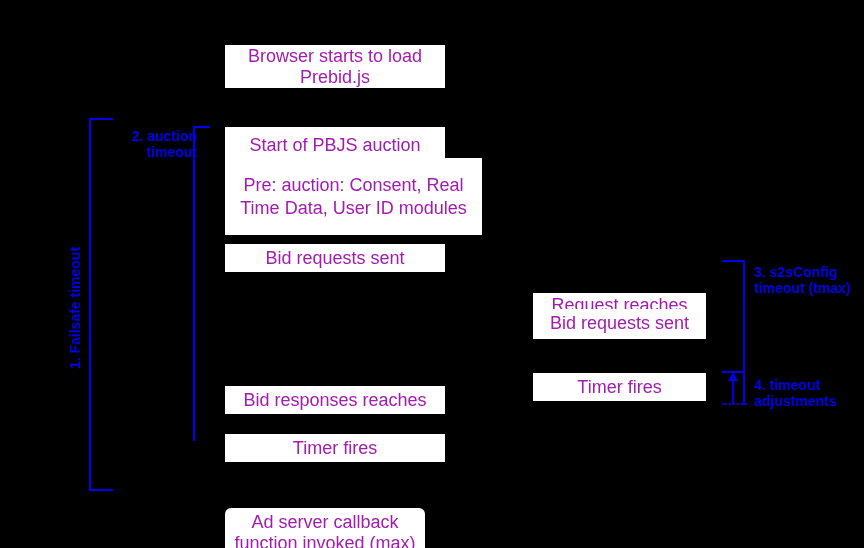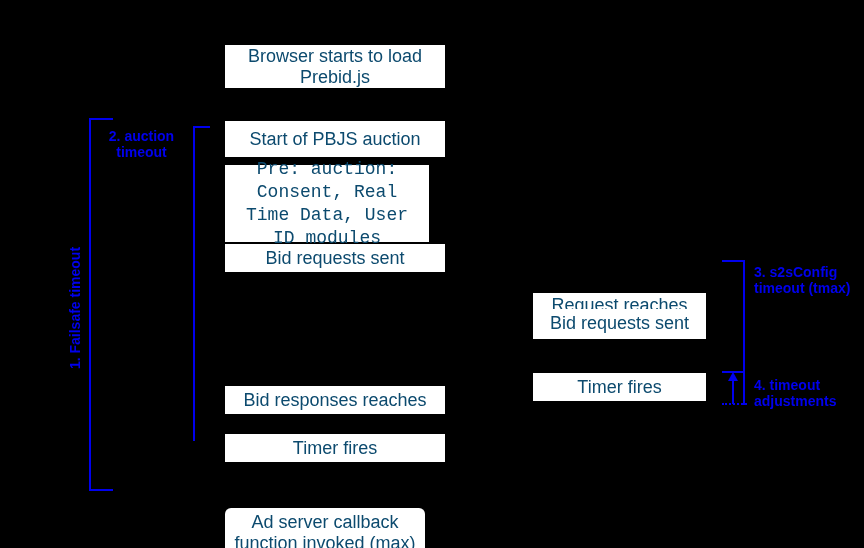--- a/index.html
+++ b/index.html
@@ -12,21 +12,21 @@
     width: 864px;
     height: 548px;
     background: #000000;
     font-family: "Liberation Sans", sans-serif;
     overflow: hidden;
   }
   
   .box {
     position: absolute;
     background: #ffffff;
-    color: #0c4a6e;
+    color: #a21caf;
     display: flex;
     align-items: center;
     justify-content: center;
     text-align: center;
     font-size: 18px;
     line-height: 21px;
     box-sizing: border-box;
     padding: 14px 6px;
   }
   .pre-box { line-height: 23px; }
@@ -75,43 +75,43 @@
     white-space: nowrap;
   }
 </style>
 </head>
 <body>
 
 <div class="canvas">
 
   <div class="box" style="left:225px; top:45px; width:220px; height:43px;">Browser starts to load Prebid.js</div>
 
-  <div class="box" style="left:225px; top:121px; width:220px; height:36px;">Start of PBJS auction</div>
+  <div class="box" style="left:225px; top:127px; width:220px; height:36px;">Start of PBJS auction</div>
 
-  <div class="box pre-box" style="left:225px; top:165px; width:204px; height:77px;font-family:Liberation Mono, monospace;">Pre: auction: Consent, Real Time Data, User ID modules</div>
+  <div class="box pre-box" style="left:225px; top:158px; width:257px; height:77px;">Pre: auction: Consent, Real Time Data, User ID modules</div>
 
   <div class="box" style="left:225px; top:244px; width:220px; height:26px;">Bid requests sent</div>
 
   <div class="box" style="left:225px; top:386px; width:220px; height:27px;">Bid responses reaches</div>
 
   <div class="box" style="left:225px; top:434px; width:220px; height:26px;">Timer fires</div>
 
   <div class="box" style="left:225px; top:508px; width:200px; height:50px;border-radius:6px;">Ad server callback function invoked (max)</div>
 
   <div class="box" style="left:533px; top:261px; width:173px; height:46px;margin-top:32px;">Request reaches Prebid Server</div>
 
   <div class="box" style="left:533px; top:309px; width:173px; height:26px;">Bid requests sent</div>
 
   <div class="box" style="left:533px; top:373px; width:173px; height:27px;">Timer fires</div>
 
   <div class="bracket bracket-open-right" style="left:89px; top:118px; width:24px; height:373px;"></div>
   <div class="blabel rot" style="left:0px; top:300px; width:150px; height:16px;">1. Failsafe timeout</div>
 
   <div class="bracket bracket-open-right-noshut" style="left:193px; top:126px; width:17px; height:315px;"></div>
-  <div class="blabel" style="left:99px; top:128px; width:85px; text-align:center;">2. auction timeout</div>
+  <div class="blabel" style="left:112px; top:128px; width:85px; text-align:right;">2. auction timeout</div>
 
   <div class="bracket bracket-open-left" style="left:722px; top:260px; width:23px; height:113px;"></div>
   <div class="blabel" style="left:754px; top:264px; width:118px;">3. s2sConfig timeout (tmax)</div>
 
   <div class="vline" style="left:743px; top:371px; height:34px;"></div>
   <div class="dotted" style="left:722px; top:403px; width:25px;"></div>
   <div class="vline" style="left:732px; top:380px; height:24px;"></div>
   <div class="arrow-head" style="left:728px; top:372px;"></div>
   <div class="blabel" style="left:754px; top:377px; width:112px;">4. timeout adjustments</div>
 

